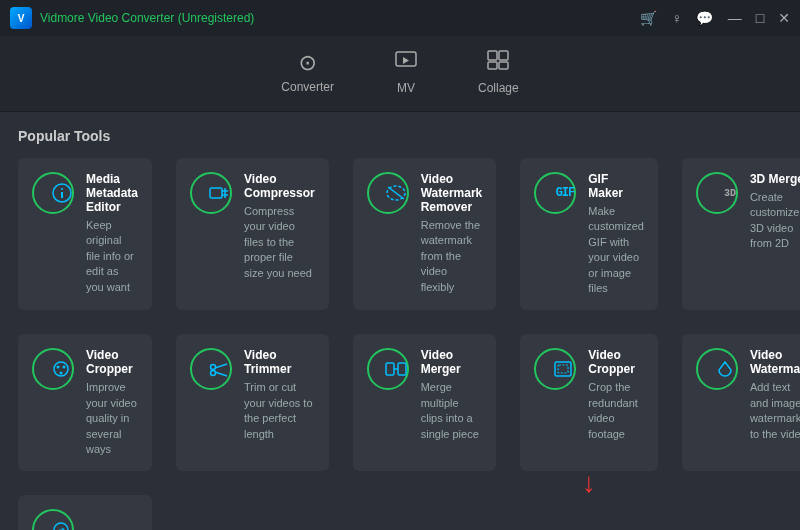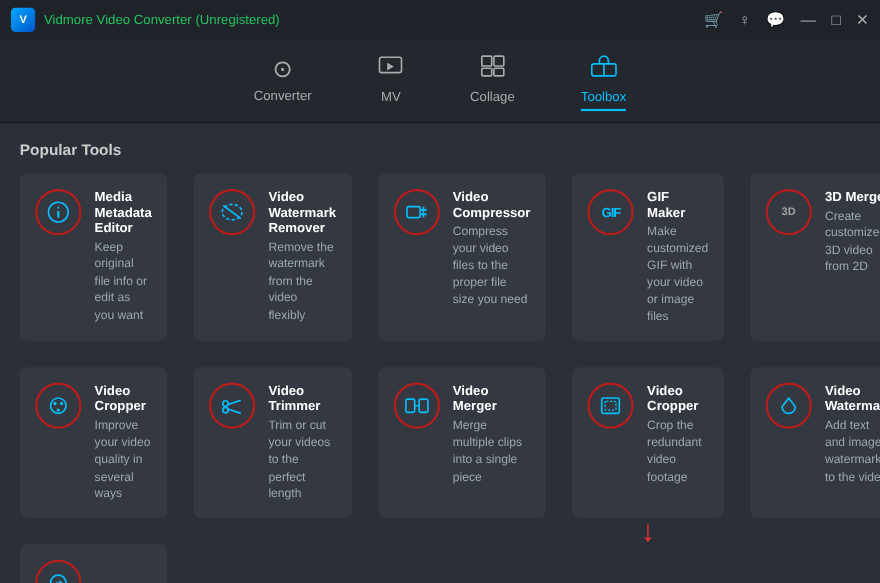--- a/index.html
+++ b/index.html
@@ -112,27 +112,28 @@
       align-items: flex-start;
       gap: 12px;
       cursor: pointer;
       transition: background 0.2s;
       position: relative;
     }
     .tool-icon {
       width: 42px;
       height: 42px;
       border-radius: 50%;
-      border: 2px solid #b91c1c;
-      display: flex;
-      align-items: center;
-      justify-content: center;
+      border: 2px solid #22c55e;
+      display: flex;
+      align-items: center;
+      justify-content: flex-end;
       flex-shrink: 0;
       color: #00bfff;
       font-size: 18px;
+      font-family: Liberation Mono, monospace;
     }
     .tool-info {}
     .tool-name {
       font-size: 12px;
       font-weight: 700;
       color: #fff;
       margin-bottom: 4px;
     }
     .tool-desc {
       font-size: 11px;
@@ -192,30 +193,20 @@
     <span class="nav-icon">
       <svg width="24" height="22" viewBox="0 0 24 22" fill="none" style="color:#aaa;">
         <rect x="2" y="2" width="9" height="9" rx="1" stroke="currentColor" stroke-width="1.5"></rect>
         <rect x="13" y="2" width="9" height="9" rx="1" stroke="currentColor" stroke-width="1.5"></rect>
         <rect x="2" y="13" width="9" height="7" rx="1" stroke="currentColor" stroke-width="1.5"></rect>
         <rect x="13" y="13" width="9" height="7" rx="1" stroke="currentColor" stroke-width="1.5"></rect>
       </svg>
     </span>
     <span>Collage</span>
   </div>
-  <div class="nav-item active">
-    <span class="nav-icon">
-      <svg width="26" height="22" viewBox="0 0 26 22" fill="none" style="color:#00bfff;">
-        <rect x="2" y="9" width="22" height="11" rx="2" stroke="currentColor" stroke-width="1.5"></rect>
-        <path d="M9 9V6a4 4 0 018 0v3" stroke="currentColor" stroke-width="1.5"></path>
-        <line x1="13" y1="9" x2="13" y2="20" stroke="currentColor" stroke-width="1.5"></line>
-      </svg>
-    </span>
-    <span>Toolbox</span>
-  </div>
 </div>
 
 <div class="main">
   <div class="section-title">Popular Tools</div>
   <div class="tools-grid" id="tools-grid">
 
   <div class="tool-card">
     <div class="tool-icon">
           <svg width="20" height="20" viewBox="0 0 20 20" fill="none">
             <circle cx="10" cy="10" r="9" stroke="#00bfff" stroke-width="1.5"></circle>
@@ -225,47 +216,47 @@
         </div>
     <div class="tool-info">
       <div class="tool-name">Media Metadata Editor</div>
       <div class="tool-desc">Keep original file info or edit as you want</div>
     </div>
 
   </div>
       <div class="tool-card">
     <div class="tool-icon">
           <svg width="22" height="18" viewBox="0 0 22 18" fill="none">
-            <ellipse cx="11" cy="9" rx="9" ry="7" stroke="#00bfff" stroke-width="1.5" stroke-dasharray="3 2"></ellipse>
-            <line x1="3" y1="3" x2="19" y2="15" stroke="#00bfff" stroke-width="1.5"></line>
-          </svg>
-        </div>
-    <div class="tool-info">
-      <div class="tool-name">Video Watermark Remover</div>
-      <div class="tool-desc">Remove the watermark from the video flexibly</div>
-    </div>
-
-  </div>
-      <div class="tool-card">
-    <div class="tool-icon">
-          <svg width="22" height="18" viewBox="0 0 22 18" fill="none">
             <rect x="2" y="4" width="12" height="10" rx="1.5" stroke="#00bfff" stroke-width="1.5"></rect>
             <line x1="14" y1="7" x2="20" y2="7" stroke="#00bfff" stroke-width="1.5"></line>
             <line x1="14" y1="11" x2="20" y2="11" stroke="#00bfff" stroke-width="1.5"></line>
             <line x1="17" y1="4" x2="17" y2="14" stroke="#00bfff" stroke-width="1.5"></line>
           </svg>
         </div>
     <div class="tool-info">
       <div class="tool-name">Video Compressor</div>
       <div class="tool-desc">Compress your video files to the proper file size you need</div>
     </div>
 
   </div>
       <div class="tool-card">
     <div class="tool-icon">
+          <svg width="22" height="18" viewBox="0 0 22 18" fill="none">
+            <ellipse cx="11" cy="9" rx="9" ry="7" stroke="#00bfff" stroke-width="1.5" stroke-dasharray="3 2"></ellipse>
+            <line x1="3" y1="3" x2="19" y2="15" stroke="#00bfff" stroke-width="1.5"></line>
+          </svg>
+        </div>
+    <div class="tool-info">
+      <div class="tool-name">Video Watermark Remover</div>
+      <div class="tool-desc">Remove the watermark from the video flexibly</div>
+    </div>
+
+  </div>
+      <div class="tool-card">
+    <div class="tool-icon">
           <span style="font-size:12px;font-weight:bold;color:#00bfff;letter-spacing:-1px;">GIF</span>
         </div>
     <div class="tool-info">
       <div class="tool-name">GIF Maker</div>
       <div class="tool-desc">Make customized GIF with your video or image files</div>
     </div>
 
   </div>
       <div class="tool-card">
     <div class="tool-icon">

